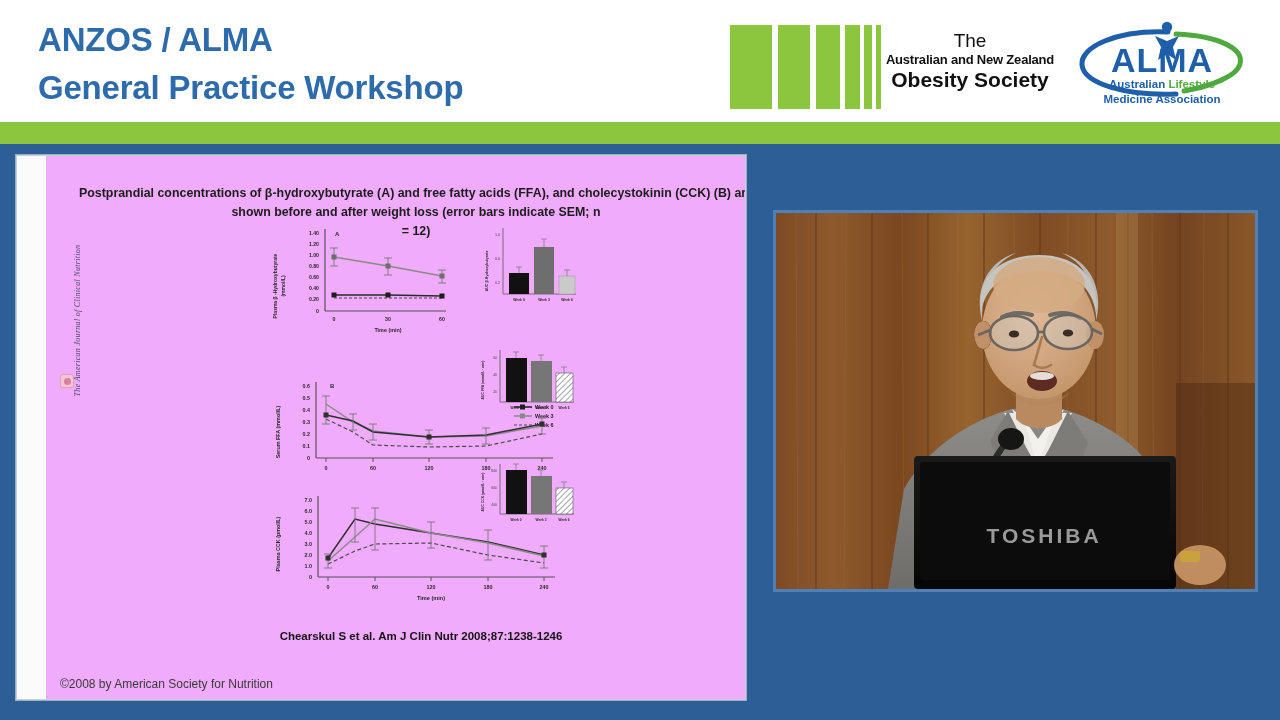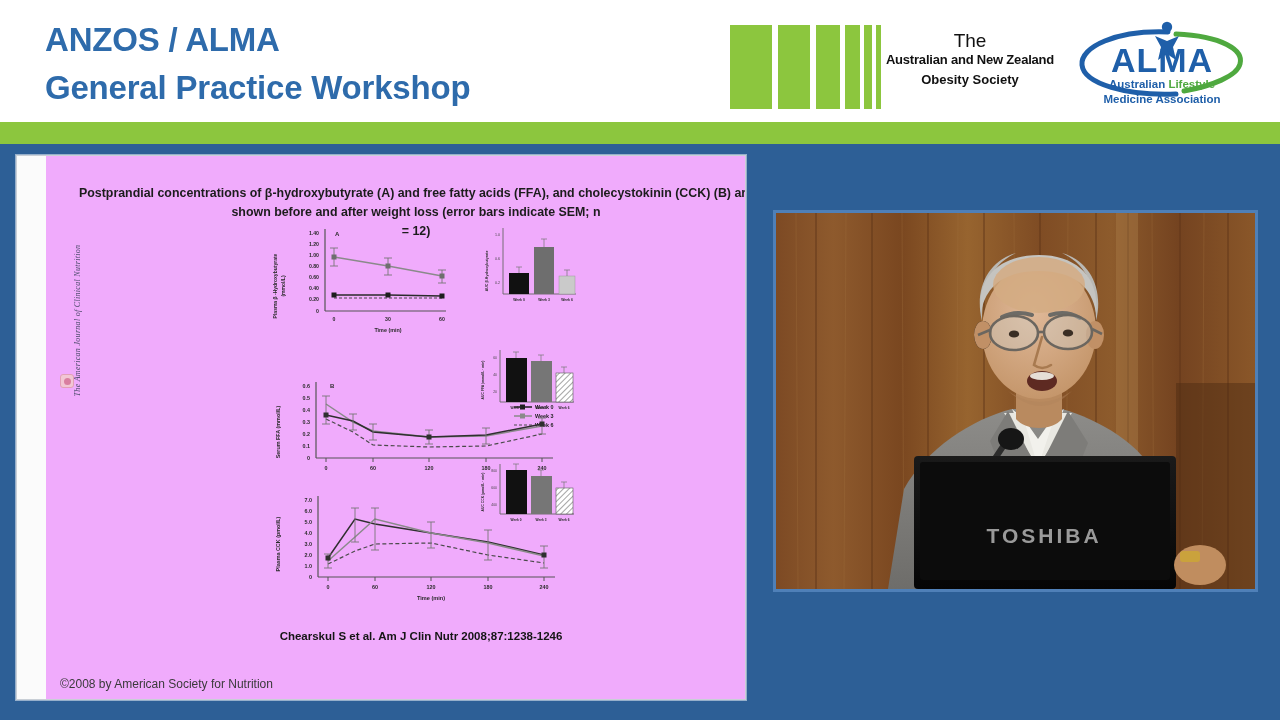--- a/index.html
+++ b/index.html
@@ -19,39 +19,39 @@
   }
   #header-title {
     position: absolute; left: 38px; top: 16px;
     color: #2e6bab;
     font-weight: bold;
     font-size: 33px;
     line-height: 48px;
     letter-spacing: -0.2px;
     white-space: nowrap;
   }
-  #header-title .t-line { display: block; margin-left: 7px; }
+  #header-title .t-line { display: block; }
   #title-line1 { font-size: 33px; }
   #title-line2 { font-size: 33px; }
 
   
   #anzos-logo {
     position: absolute; left: 730px; top: 25px; width: 150px; height: 84px;
   }
   #anzos-logo .bar {
     position: absolute; top: 0; height: 84px; background: #8cc63e;
   }
 
   #anzos-text {
     position: absolute; left: 880px; top: 30px; width: 180px; height: 78px;
     text-align: center; color: #111;
   }
   #anzos-the { font-size: 19px; font-weight: normal; line-height: 21px; }
   #anzos-sub { font-size: 13px; font-weight: bold; line-height: 17px; letter-spacing: -0.2px;}
-  #anzos-main { font-size: 13px; font-weight: bold; line-height: 24px; }
+  #anzos-main { font-size: 21px; font-weight: bold; line-height: 24px; }
 
   
   #alma-logo {
     position: absolute; left: 1072px; top: 14px; width: 180px; height: 100px;
   }
   #alma-logo svg { display: block; }
 
   
   #green-band {
     position: absolute; left: 0; top: 122px; width: 1280px; height: 22px;

